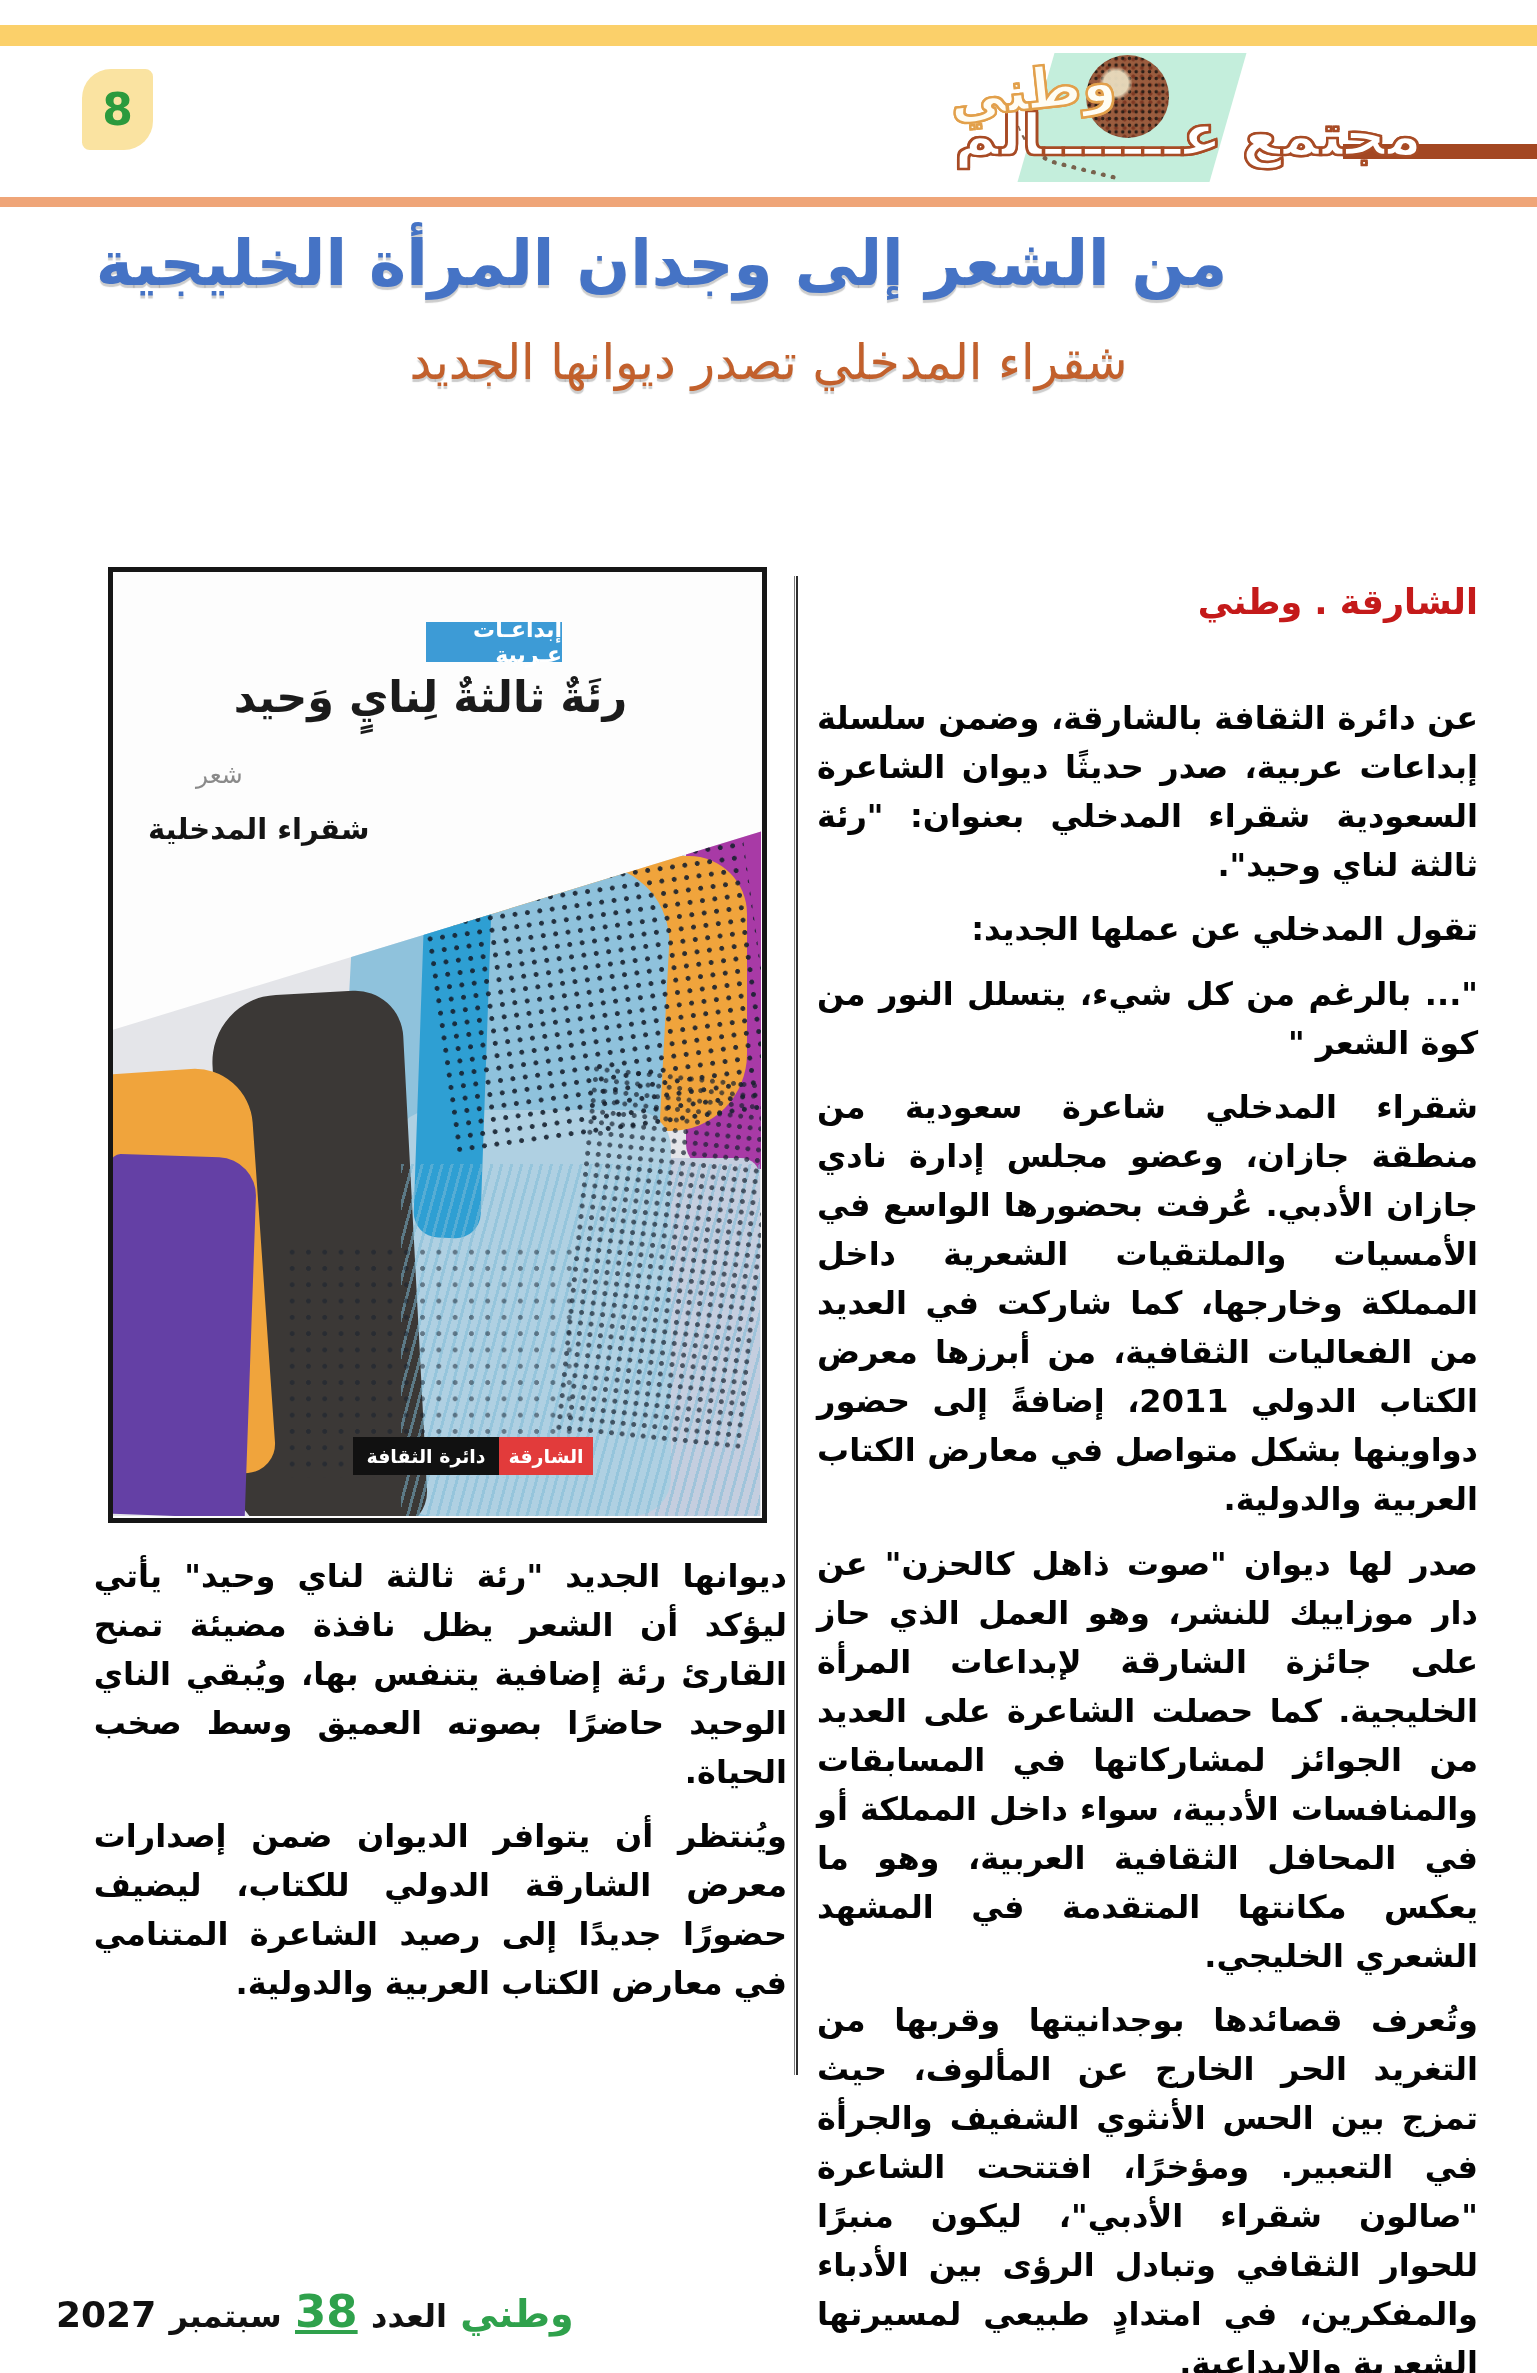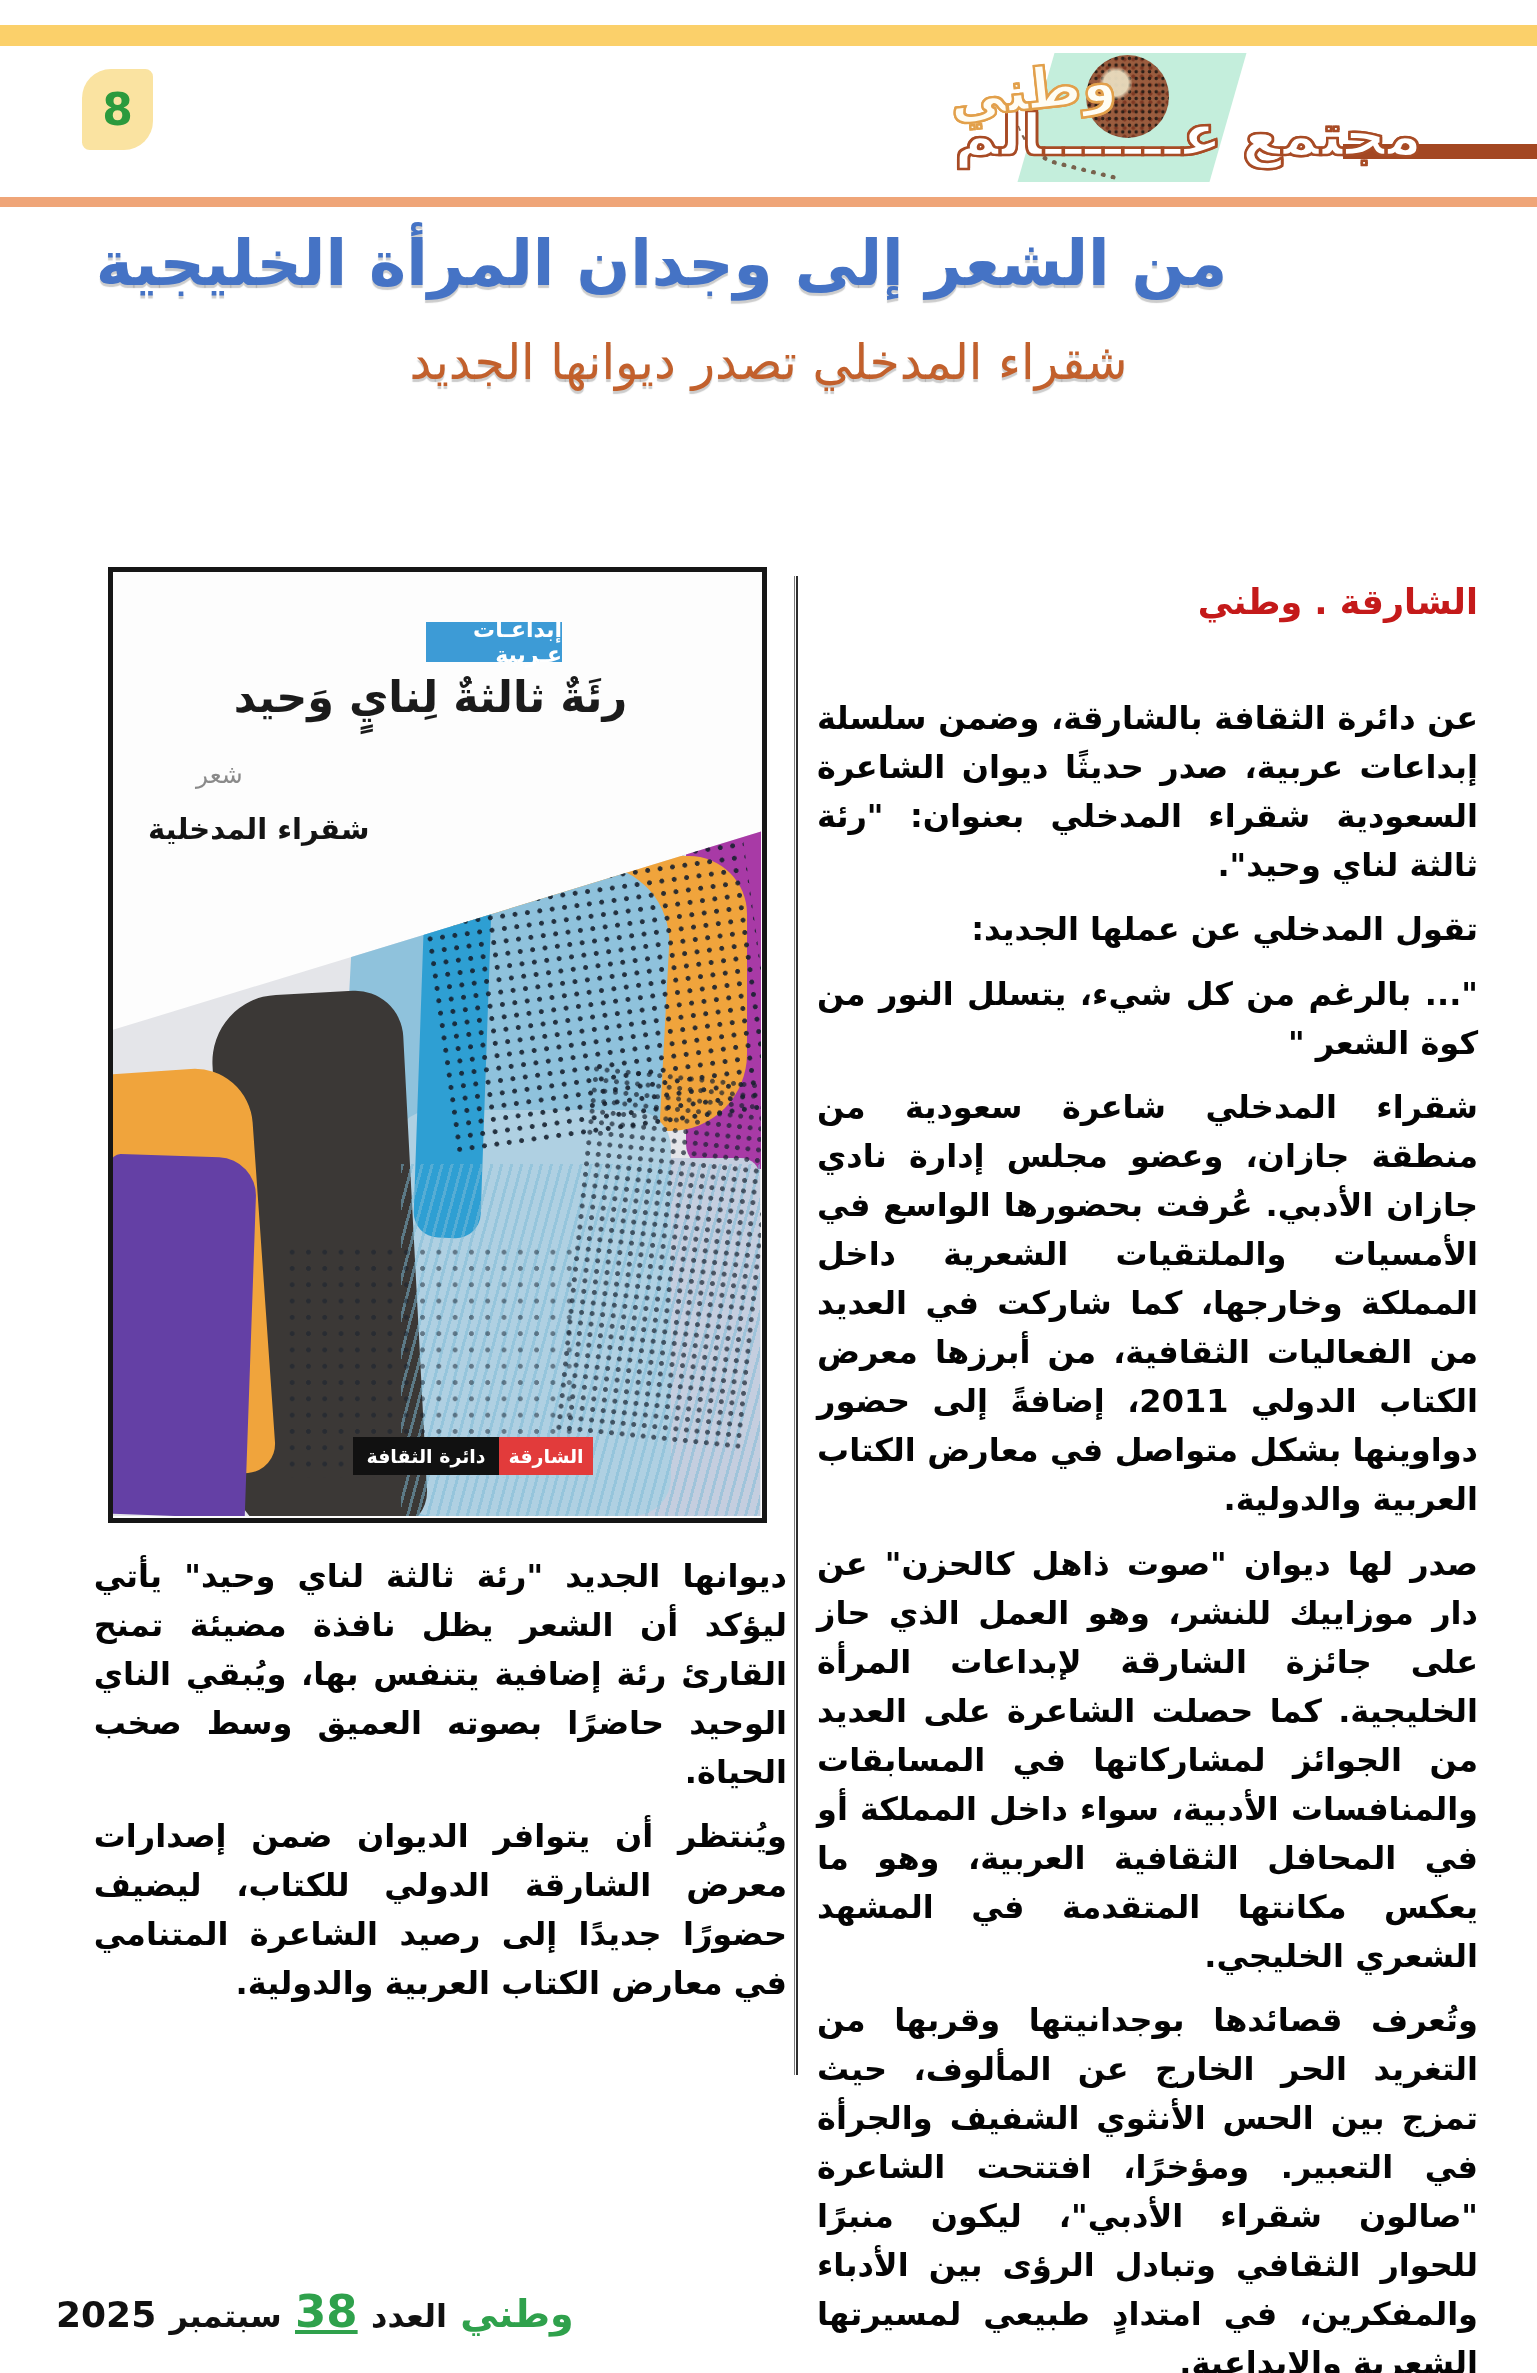--- a/index.html
+++ b/index.html
@@ -162,17 +162,17 @@
       <p>ديوانها الجديد "رئة ثالثة لناي وحيد" يأتي ليؤكد أن الشعر يظل نافذة مضيئة تمنح القارئ رئة إضافية يتنفس بها، ويُبقي الناي الوحيد حاضرًا بصوته العميق وسط صخب الحياة.</p>
       <p>ويُنتظر أن يتوافر الديوان ضمن إصدارات معرض الشارقة الدولي للكتاب، ليضيف حضورًا جديدًا إلى رصيد الشاعرة المتنامي في معارض الكتاب العربية والدولية.</p>
     </div>
   </div>
 
   <div class="footer">
     <span class="f-brand">وطني</span>
     <span class="f-label">العدد</span>
     <span class="f-num">38</span>
     <span class="f-month">سبتمبر</span>
-    <span class="f-year">2025</span>
+    <span class="f-year">2027</span>
   </div>
 
 </div>
 
 
 </body></html>

